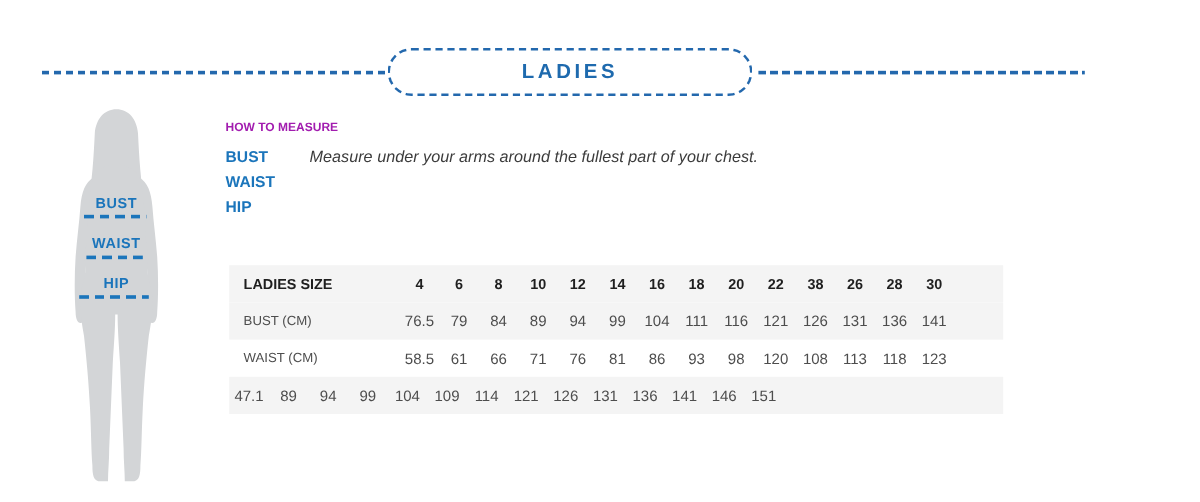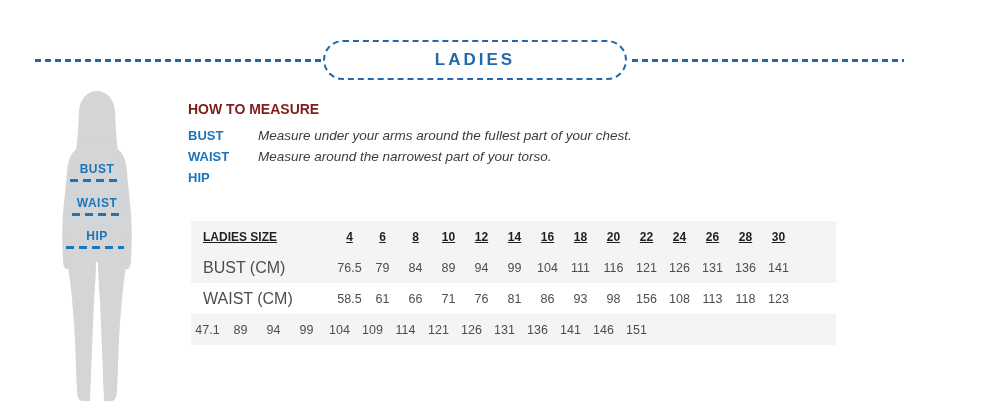--- a/index.html
+++ b/index.html
@@ -24,32 +24,32 @@
   .fig-line{position:absolute;height:3px;
     background:repeating-linear-gradient(90deg,#1b75bb 0 8px,transparent 8px 13px);}
   .fig-line.bust{top:91px;left:20px;width:52px;}
   .fig-line.waist{top:125px;left:22px;width:47px;}
   .fig-line.hip{top:158px;left:16px;width:58px;}
   .fig-label.bust{top:74px;}
   .fig-label.waist{top:108px;}
   .fig-label.hip{top:141px;}
   
   .measure{position:absolute;left:188px;top:101px;width:700px;}
-  .measure-title{font-size:14px;font-weight:bold;color:#7f1d1d;margin-bottom:8px;}
+  .measure-title{font-size:10px;font-weight:bold;color:#a21caf;margin-bottom:8px;}
   .measure-row{display:flex;line-height:21px;}
   .measure-term{width:70px;color:#1b75bb;font-weight:bold;font-size:13px;}
   .measure-desc{color:#3c3c3c;font-size:13.5px;font-style:italic;}
   
   .size-table{position:absolute;left:191px;top:221px;width:645px;}
   .trow{display:flex;align-items:center;height:31px;}
   .trow.stripe{background:#f4f4f4;}
-  .tlabel{width:142px;padding-left:12px;box-sizing:border-box;font-size:16px;
+  .tlabel{width:142px;padding-left:12px;box-sizing:border-box;font-size:11px;
     color:#4d4d4d;white-space:nowrap;}
   .tcell{width:33px;text-align:center;font-size:12.5px;color:#4d4d4d;white-space:nowrap;}
-  .trow.bold .tlabel,.trow.bold .tcell{font-weight:bold;color:#1f1f1f;font-size:12px;text-decoration:underline;}
+  .trow.bold .tlabel,.trow.bold .tcell{font-weight:bold;color:#1f1f1f;font-size:12px;}
   .tfill{flex:1;}
 </style>
 </head>
 <body>
 
 <div>
 
   <div class="hrule hrule-left"></div>
   <div class="pill">
     <span>LADIES</span>
@@ -91,41 +91,40 @@
   </div>
 
   <div class="measure">
     <div class="measure-title">HOW TO MEASURE</div>
     <div class="measure-row">
       <div class="measure-term">BUST</div>
       <div class="measure-desc">Measure under your arms around the fullest part of your chest.</div>
     </div>
     <div class="measure-row">
       <div class="measure-term">WAIST</div>
-      <div class="measure-desc">Measure around the narrowest part of your torso.</div>
     </div>
     <div class="measure-row">
       <div class="measure-term">HIP</div>
     </div>
   </div>
 
   <div class="size-table">
       <div class="trow stripe bold">
         <div class="tlabel">LADIES SIZE</div>
         <div class="tcell">4</div>
         <div class="tcell">6</div>
         <div class="tcell">8</div>
         <div class="tcell">10</div>
         <div class="tcell">12</div>
         <div class="tcell">14</div>
         <div class="tcell">16</div>
         <div class="tcell">18</div>
         <div class="tcell">20</div>
         <div class="tcell">22</div>
-        <div class="tcell">24</div>
+        <div class="tcell">38</div>
         <div class="tcell">26</div>
         <div class="tcell">28</div>
         <div class="tcell">30</div>
         <div class="tfill"></div>
       </div>
       <div class="trow stripe">
         <div class="tlabel">BUST (CM)</div>
         <div class="tcell">76.5</div>
         <div class="tcell">79</div>
         <div class="tcell">84</div>
@@ -146,21 +145,21 @@
         <div class="tlabel">WAIST (CM)</div>
         <div class="tcell">58.5</div>
         <div class="tcell">61</div>
         <div class="tcell">66</div>
         <div class="tcell">71</div>
         <div class="tcell">76</div>
         <div class="tcell">81</div>
         <div class="tcell">86</div>
         <div class="tcell">93</div>
         <div class="tcell">98</div>
-        <div class="tcell">156</div>
+        <div class="tcell">120</div>
         <div class="tcell">108</div>
         <div class="tcell">113</div>
         <div class="tcell">118</div>
         <div class="tcell">123</div>
         <div class="tfill"></div>
       </div>
       <div class="trow stripe">
         <div class="tcell">47.1</div>
         <div class="tcell">89</div>
         <div class="tcell">94</div>

